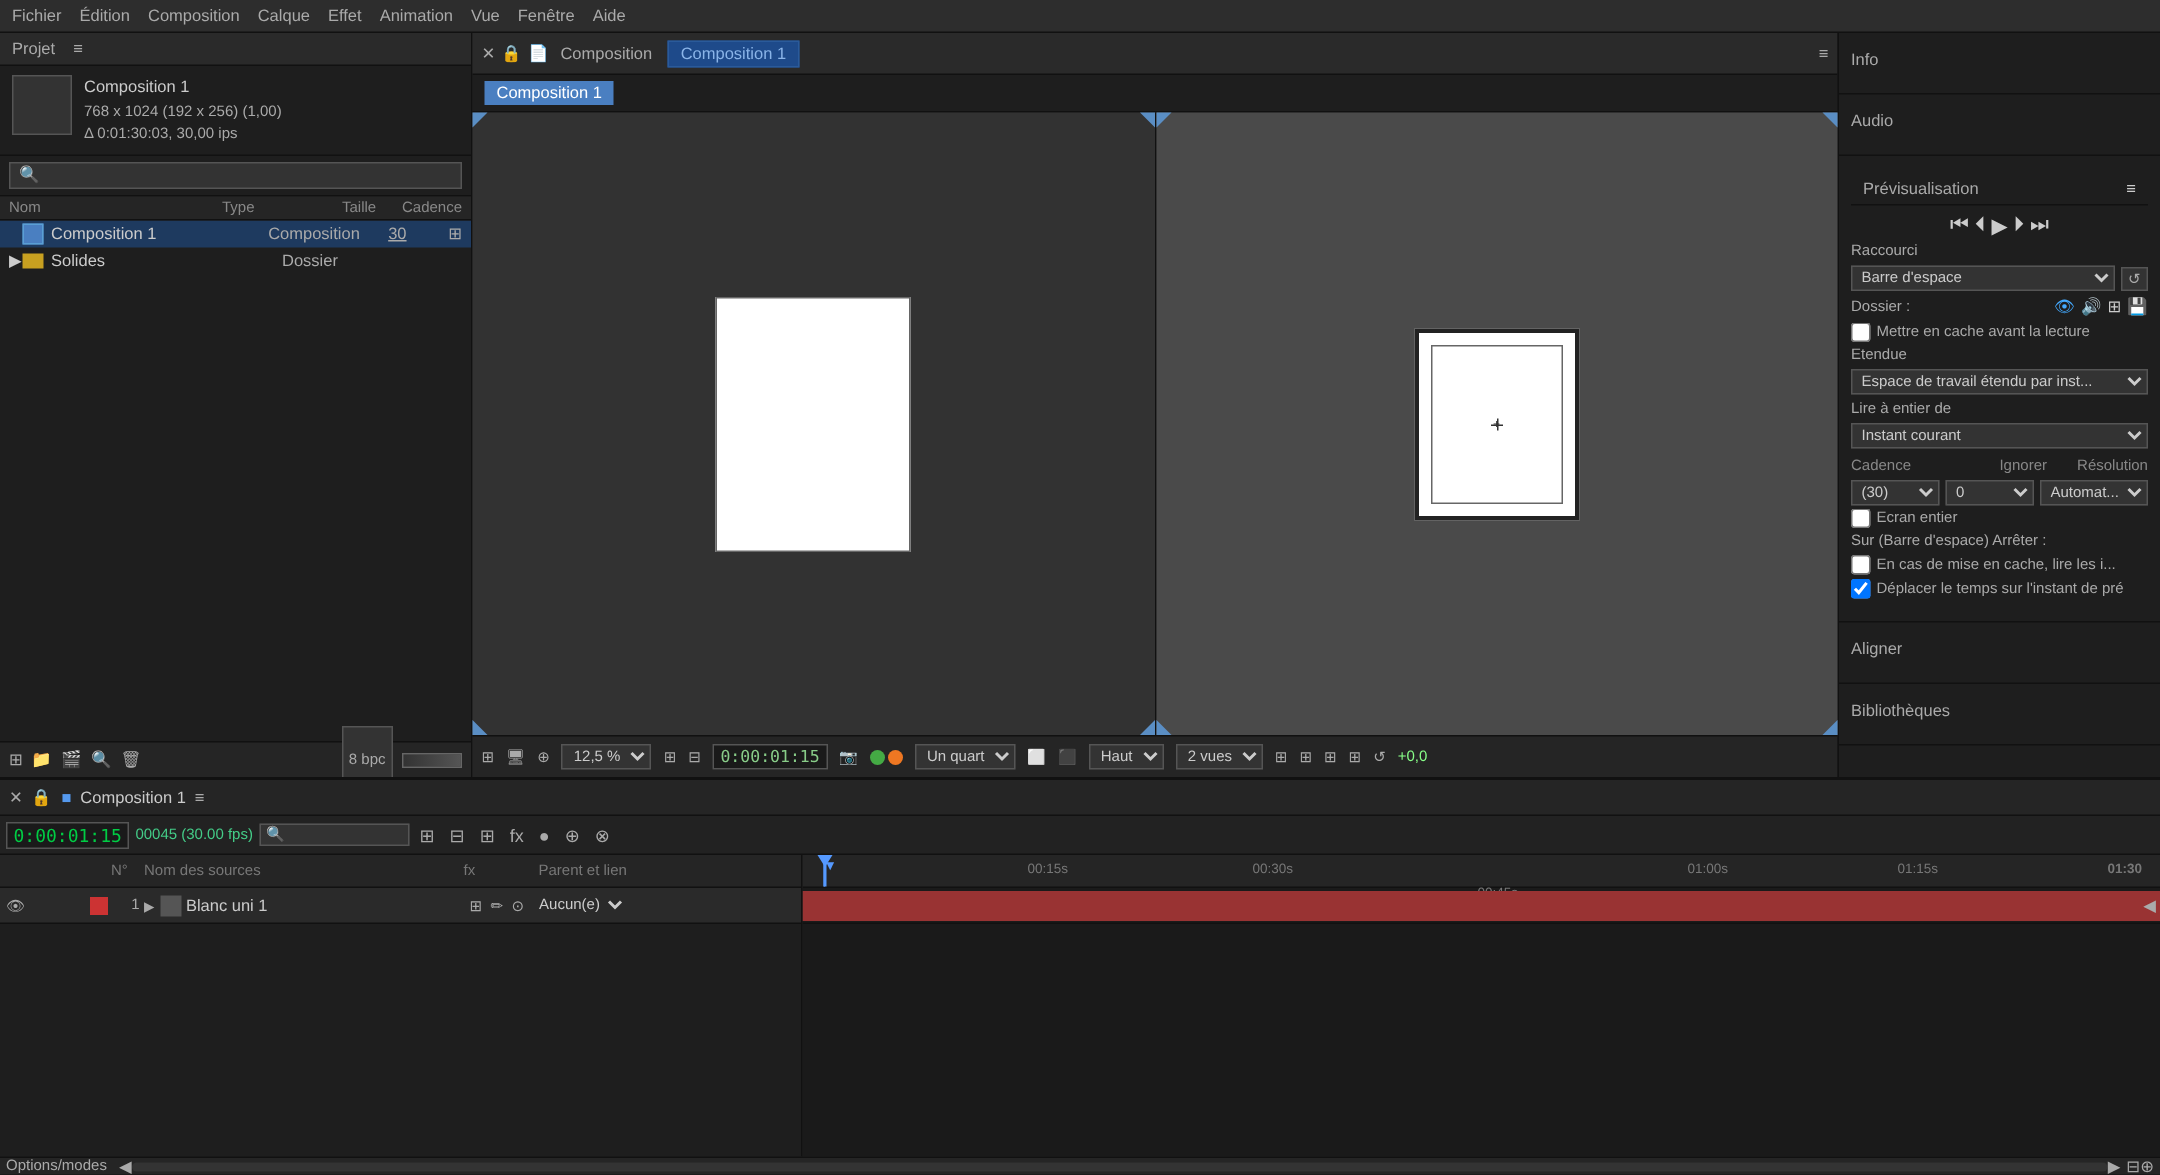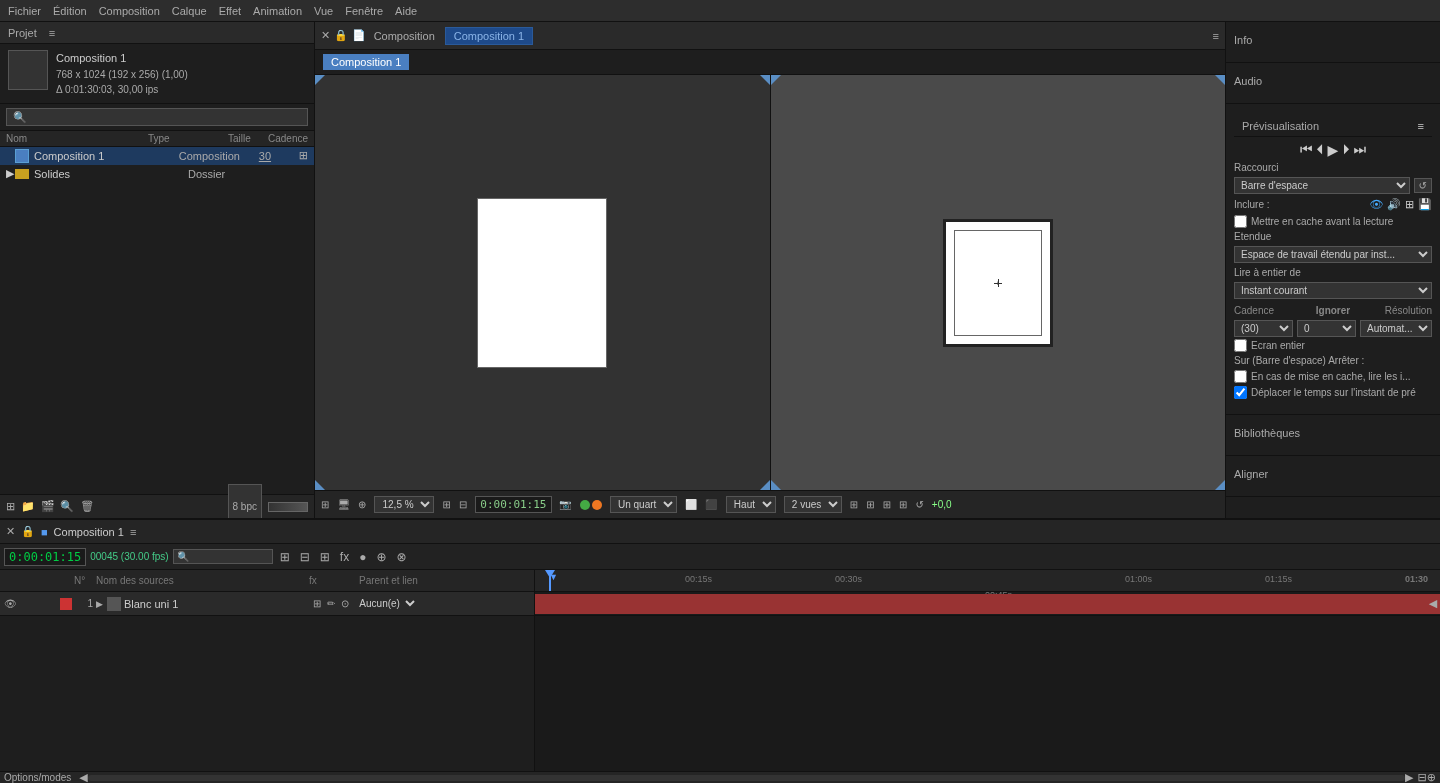--- a/index.html
+++ b/index.html
@@ -330,21 +330,21 @@
           <span class="right-label">Raccourci</span>
         </div>
         <div class="right-control-row">
           <select class="right-select" style="flex:1;">
             <option>Barre d'espace</option>
           </select>
           <button class="right-btn-icon">↺</button>
         </div>
 
         <div class="right-control-row">
-          <span class="right-label">Inclure :</span>
+          <span class="right-label">Dossier :</span>
           <span style="cursor:pointer;color:#44aaff;">👁</span>
           <span style="cursor:pointer;color:#44aaff;">🔊</span>
           <span style="cursor:pointer;">⊞</span>
           <span style="cursor:pointer;">💾</span>
         </div>
 
         <div class="checkbox-row">
           <input type="checkbox" id="cache_cb" style="">
           <label for="cache_cb">Mettre en cache avant la lecture</label>
         </div>
@@ -362,21 +362,21 @@
           <span class="right-label">Lire à entier de</span>
         </div>
         <div class="right-control-row">
           <select class="right-select" style="flex:1;">
             <option>Instant courant</option>
           </select>
         </div>
 
         <div style="display:flex;gap:4px;align-items:center;padding:2px 0;font-size:10px;color:#888;">
           <span style="flex:1;">Cadence</span>
-          <span style="flex:1;text-align:center;font-weight:bold;">Ignorer</span>
+          <span style="flex:1;text-align:right;">Ignorer</span>
           <span style="flex:1;text-align:right;">Résolution</span>
         </div>
         <div style="display:flex;gap:4px;align-items:center;padding:2px 0;">
           <select class="right-select" style="flex:1;">
             <option>(30)</option>
           </select>
           <select class="right-select" style="flex:1;">
             <option>0</option>
           </select>
           <select class="right-select" style="flex:1;">
@@ -397,25 +397,25 @@
           <label for="en_cas_cb">En cas de mise en cache, lire les i...</label>
         </div>
         <div class="checkbox-row">
           <input type="checkbox" id="dep_cb" checked="" style="">
           <label for="dep_cb">Déplacer le temps sur l'instant de pré</label>
         </div>
       </div>
 
 
       <div class="right-section">
+        <div class="right-section-title">Aligner</div>
+      </div>
+
+      <div class="right-section">
         <div class="right-section-title">Bibliothèques</div>
-      </div>
-
-      <div class="right-section">
-        <div class="right-section-title">Aligner</div>
       </div>
 
     </div>
   </div>
 
   <div class="bottom-area">
 
     <div class="timeline-header">
       <span style="color:#aaa;cursor:pointer;">✕</span>
       <span style="color:#aaa;">🔒</span>

